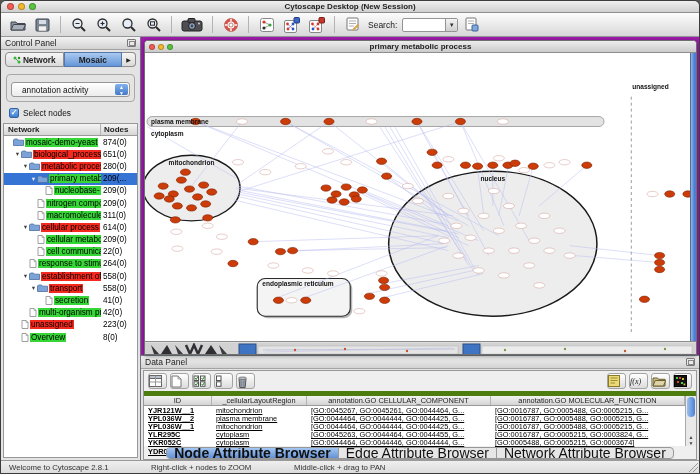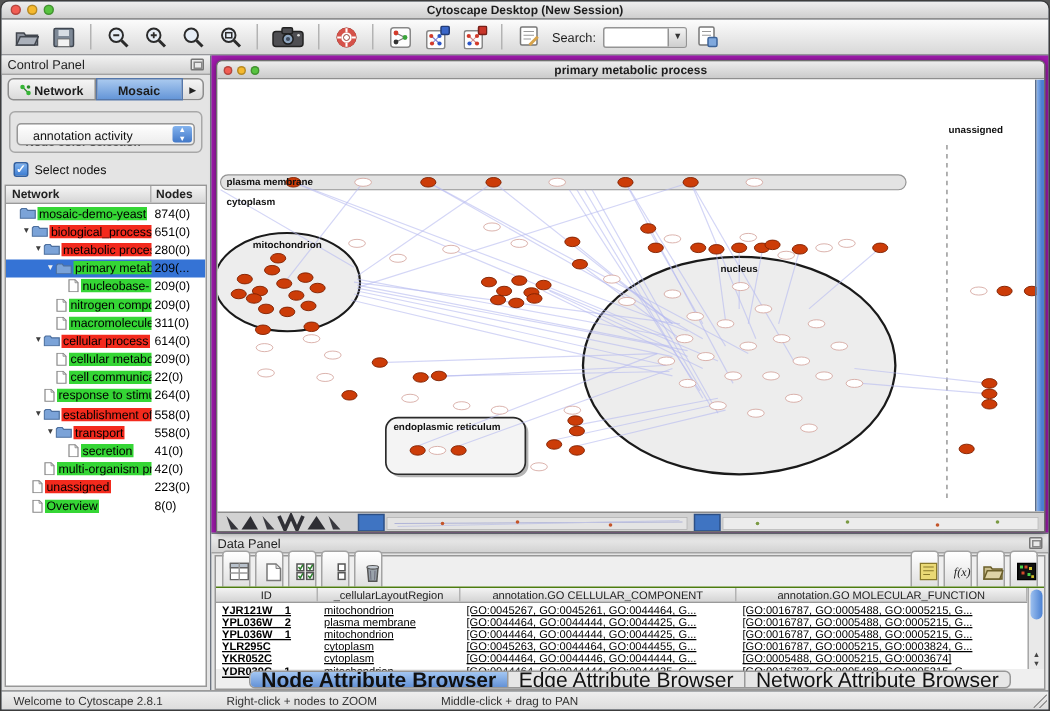--- a/index.html
+++ b/index.html
@@ -59,23 +59,23 @@
   .net-window{position:absolute;left:3px;top:3px;right:2px;bottom:0;background:#fff;border:1px solid #6f6f6f;border-radius:4px 4px 0 0;display:flex;flex-direction:column;box-shadow:0 1px 5px rgba(0,0,0,.45);overflow:hidden;}
   .nw-titlebar{height:12px;flex:none;background:linear-gradient(#ededed,#cbcbcb);border-bottom:1px solid #8e8e8e;display:flex;align-items:center;position:relative;}
   .nw-canvas{flex:1;position:relative;background:#fff;overflow:hidden;}
   .nw-canvas svg{position:absolute;inset:0;width:100%;height:100%;}
   .nw-scroll-v{position:absolute;right:0;top:0;bottom:0;width:6px;background:linear-gradient(90deg,#8fb6ec,#4a80d2 70%);border-left:1px solid #5a6d8a;}
   .nw-bottom{height:13px;flex:none;background:linear-gradient(#dedede,#c6c6c6);border-top:1px solid #8c8c8c;position:relative;overflow:hidden;}
   
   .data-panel{flex:1;display:flex;flex-direction:column;background:#e4e4e4;min-height:0;border-top:1px solid #7c828c;}
   .dp-body{flex:1;margin:1px 2px 0;border:1px solid #979797;background:#efefef;display:flex;flex-direction:column;min-height:0;}
   .dp-toolbar{height:20px;flex:none;display:flex;align-items:center;padding:1px 4px;gap:3px;}
-  .dbtn{width:19px;height:28px;border:1px solid #a3a3a3;border-radius:3px;background:linear-gradient(#ffffff,#dcdcdc);display:flex;align-items:center;justify-content:flex-end;flex:none;}
+  .dbtn{width:19px;height:16px;border:1px solid #a3a3a3;border-radius:3px;background:linear-gradient(#ffffff,#dcdcdc);display:flex;align-items:center;justify-content:flex-start;flex:none;}
   .dp-spacer{flex:1;}
-  .dp-table{flex:1;display:flex;min-height:0;background:#fff;border-top:1px solid #4d7c0f;}
+  .dp-table{flex:1;display:flex;min-height:0;background:#fff;border-top:5px solid #4d7c0f;}
   .table-main{flex:1;display:flex;flex-direction:column;min-width:0;}
   .t-header{display:flex;height:10px;flex:none;background:linear-gradient(#f3f3f3,#d4d4d4);border-bottom:1px solid #9a9a9a;font-size:7.4px;color:#222;}
   .t-header>div{border-right:1px solid #b3b3b3;display:flex;align-items:center;justify-content:center;overflow:hidden;white-space:nowrap;}
   .t-row{display:flex;height:8.2px;font-size:7.4px;align-items:center;color:#000;}
   .t-row>div{overflow:hidden;white-space:nowrap;padding-left:4px;text-decoration:underline;}
   .c0{width:68px;} .c1{width:95px;} .c2{width:184px;} .c3{flex:1;}
   .t-row .c0{font-weight:bold;}
   .t-scroll{width:11px;flex:none;background:#e9e9e9;border-left:1px solid #a8a8a8;position:relative;}
   .t-thumb{position:absolute;left:1px;right:1px;top:1px;height:20px;border-radius:4px;background:linear-gradient(90deg,#9dc0ef,#4b81d3);}
   .t-arrows{position:absolute;left:0;right:0;bottom:0;font-size:5px;line-height:6px;text-align:center;color:#444;}

